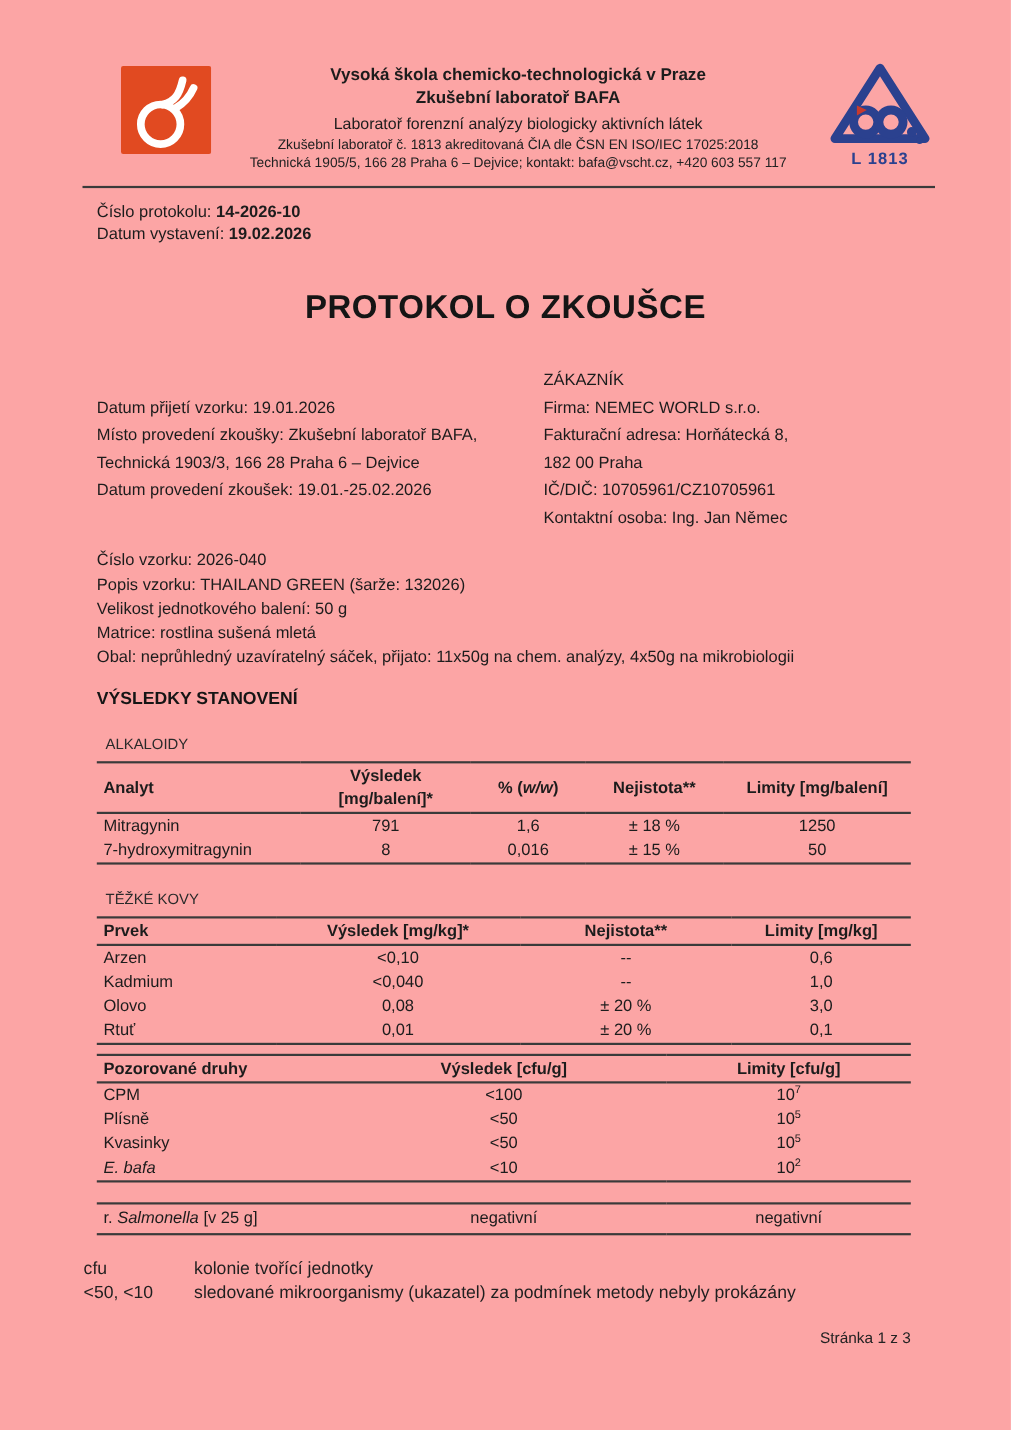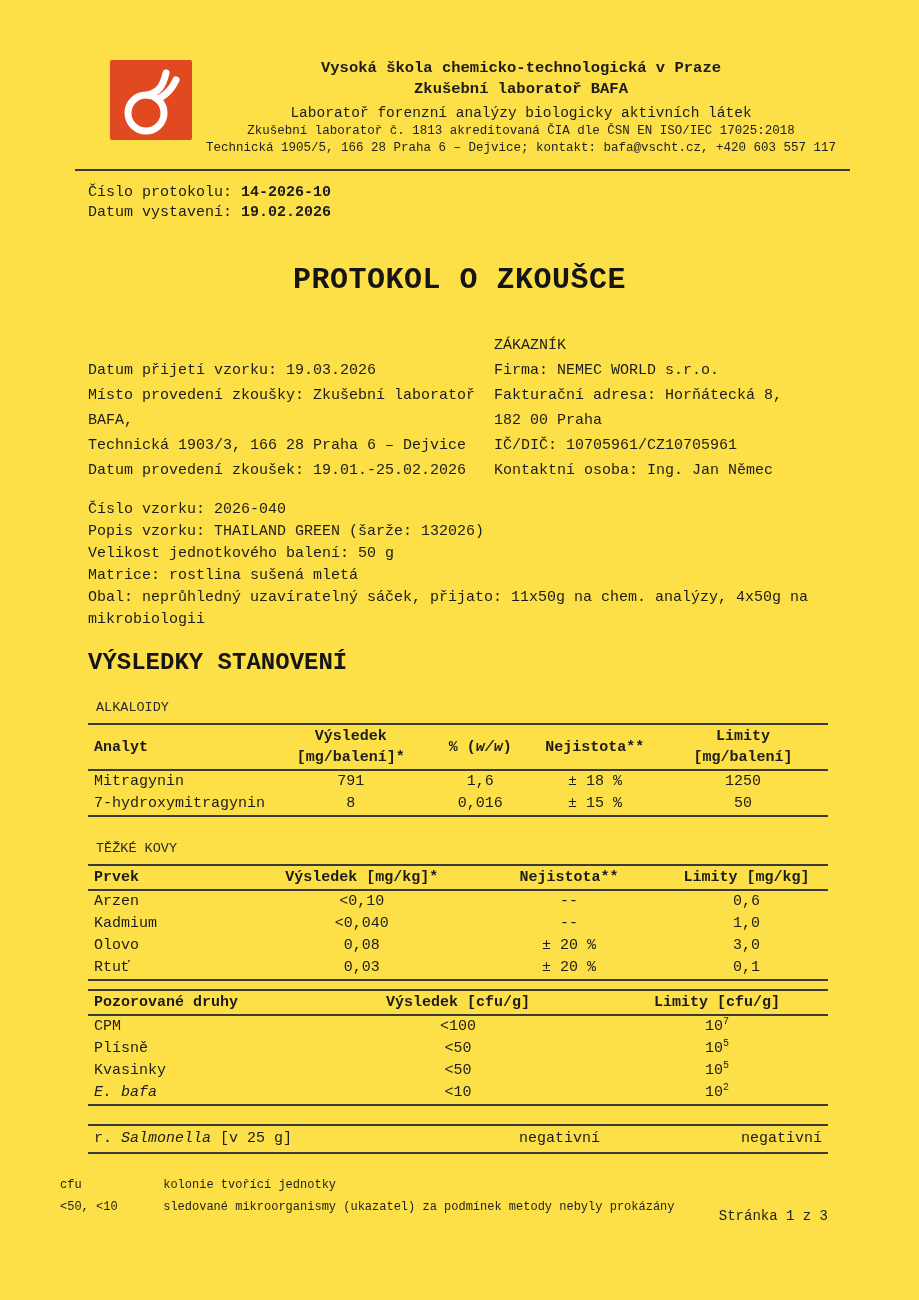--- a/index.html
+++ b/index.html
@@ -1,49 +1,49 @@
 <!DOCTYPE html>
 <html><head>
 <meta charset="utf-8">
 <style>
   html,body{margin:0;padding:0;background:#fff;}
-  .page{position:relative;width:919px;height:1300px;background:#fde047;color:#1c1c1c;
-        font-family:Liberation Mono, monospace;font-size:15px;overflow:hidden;}
+  .page{position:relative;width:919px;height:1300px;background:#fca5a5;color:#1c1c1c;
+        font-family:Liberation Sans, sans-serif;font-size:15px;overflow:hidden;}
   
   .header{display:flex;align-items:flex-start;margin:56px 69px 0 75px;padding-bottom:12px;border-bottom:2px solid #3a3a3a;}
   .logo-box{flex:0 0 auto;margin-left:35px;margin-top:4px;}
   .head-center{flex:1;text-align:center;padding:2px 6px 0 6px;}
   .h1{font-weight:bold;font-size:15.5px;line-height:21px;}
   .h2{font-size:14.5px;line-height:20px;margin-top:3px;}
   .h3{font-size:12.5px;line-height:17px;color:#222;}
   .cia{flex:0 0 auto;width:100px;text-align:center;margin-top:0px;}
   .cia-label{color:#2B418F;font-weight:bold;font-size:15px;margin-top:-4px;letter-spacing:1px;}
   
   .proto-info{margin:12px 0 0 88px;line-height:20px;}
   .doc-title{margin:40px 0 0 0;text-align:center;font-size:30px;font-weight:bold;letter-spacing:0.5px;color:#151515;}
   
   .columns{display:flex;margin:36px 0 0 88px;}
   .col-left{width:406px;padding-top:25px;}
   .col-right{flex:1;}
   .line{line-height:25px;}
   .sample{margin:16px 0 0 88px;line-height:22px;}
-  .results-heading{margin:18px 16px 0 88px;font-size:24px;font-weight:bold;color:#151515;}
+  .results-heading{margin:18px 16px 0 88px;font-size:16px;font-weight:bold;color:#151515;}
   .section-label{margin:24px 0 0 96px;font-size:13.5px;color:#2a2a2a;}
   
   table.tbl{width:740px;margin:8px 0 0 88px;border-collapse:collapse;
             border-top:2px solid #3a3a3a;border-bottom:2px solid #3a3a3a;font-size:15px;}
   .tbl th{font-weight:bold;text-align:center;padding:1px 6px;line-height:21px;border-bottom:2px solid #3a3a3a;}
   .tbl td{text-align:center;padding:1px 6px;line-height:20px;}
   .tbl .l{text-align:left;}
   .tbl sup{font-size:10px;line-height:0;}
   .it{font-style:italic;}
   table.tbl-sal{margin-top:18px;}
-  .tbl-sal td{line-height:24px;text-align:right;}
-  
-  .footnotes{margin:20px 0 0 60px;font-size:12px;line-height:22px;color:#1f1f1f;}
+  .tbl-sal td{line-height:24px;}
+  
+  .footnotes{margin:20px 0 0 76px;font-size:16px;line-height:22px;color:#1f1f1f;}
   .fn-term{display:inline-block;width:96px;}
   .footer{position:absolute;right:91px;top:1208px;font-size:14px;color:#222;}
 </style>
 </head>
 <body>
 
 <div class="page">
 
   <header class="header">
     <div class="logo-box">
@@ -56,38 +56,51 @@
         </g>
       </svg>
     </div>
     <div class="head-center">
       <div class="h1">Vysoká škola chemicko-technologická v Praze</div>
       <div class="h1">Zkušební laboratoř BAFA</div>
       <div class="h2">Laboratoř forenzní analýzy biologicky aktivních látek</div>
       <div class="h3">Zkušební laboratoř č. 1813 akreditovaná ČIA dle ČSN EN ISO/IEC 17025:2018</div>
       <div class="h3">Technická 1905/5, 166 28 Praha 6 – Dejvice; kontakt: bafa@vscht.cz, +420 603 557 117</div>
     </div>
+    <div class="cia">
+      <svg width="92" height="80" viewBox="0 0 92 80">
+        <g stroke="#2B418F" stroke-width="8" fill="none" stroke-linejoin="round">
+          <path d="M 46 6 L 87 70 L 5 70 Z"></path>
+          <circle cx="33" cy="55" r="11"></circle>
+          <circle cx="56" cy="55" r="11"></circle>
+        </g>
+        <circle cx="75" cy="64" r="4.5" fill="#2B418F"></circle>
+        <circle cx="82" cy="72" r="3" fill="#2B418F"></circle>
+        <path d="M 25 40 L 34 44 L 25 49 Z" fill="#C73A2E"></path>
+      </svg>
+      <div class="cia-label">L 1813</div>
+    </div>
   </header>
 
   <div class="proto-info">
     <div>
       <span>Číslo protokolu:</span>
       <b>14-2026-10</b>
     </div>
     <div>
       <span>Datum vystavení:</span>
       <b>19.02.2026</b>
     </div>
   </div>
 
   <h1 class="doc-title">PROTOKOL O ZKOUŠCE</h1>
 
   <div class="columns">
     <div class="col-left">
-      <div class="line">Datum přijetí vzorku: 19.03.2026</div>
+      <div class="line">Datum přijetí vzorku: 19.01.2026</div>
       <div class="line">Místo provedení zkoušky: Zkušební laboratoř BAFA,</div>
       <div class="line">Technická 1903/3, 166 28 Praha 6 – Dejvice</div>
       <div class="line">Datum provedení zkoušek: 19.01.-25.02.2026</div>
     </div>
     <div class="col-right">
       <div class="line">ZÁKAZNÍK</div>
       <div class="line">Firma: NEMEC WORLD s.r.o.</div>
       <div class="line">Fakturační adresa: Horňátecká 8,</div>
       <div class="line">182 00 Praha</div>
       <div class="line">IČ/DIČ: 10705961/CZ10705961</div>
@@ -171,21 +184,21 @@
         <td>1,0</td>
       </tr>
       <tr>
         <td class="l">Olovo</td>
         <td>0,08</td>
         <td>± 20 %</td>
         <td>3,0</td>
       </tr>
       <tr>
         <td class="l">Rtuť</td>
-        <td>0,03</td>
+        <td>0,01</td>
         <td>± 20 %</td>
         <td>0,1</td>
       </tr>
     </tbody>
   </table>
 
   <table class="tbl">
     <colgroup>
         <col style="width:30%">
         <col style="width:40%">

